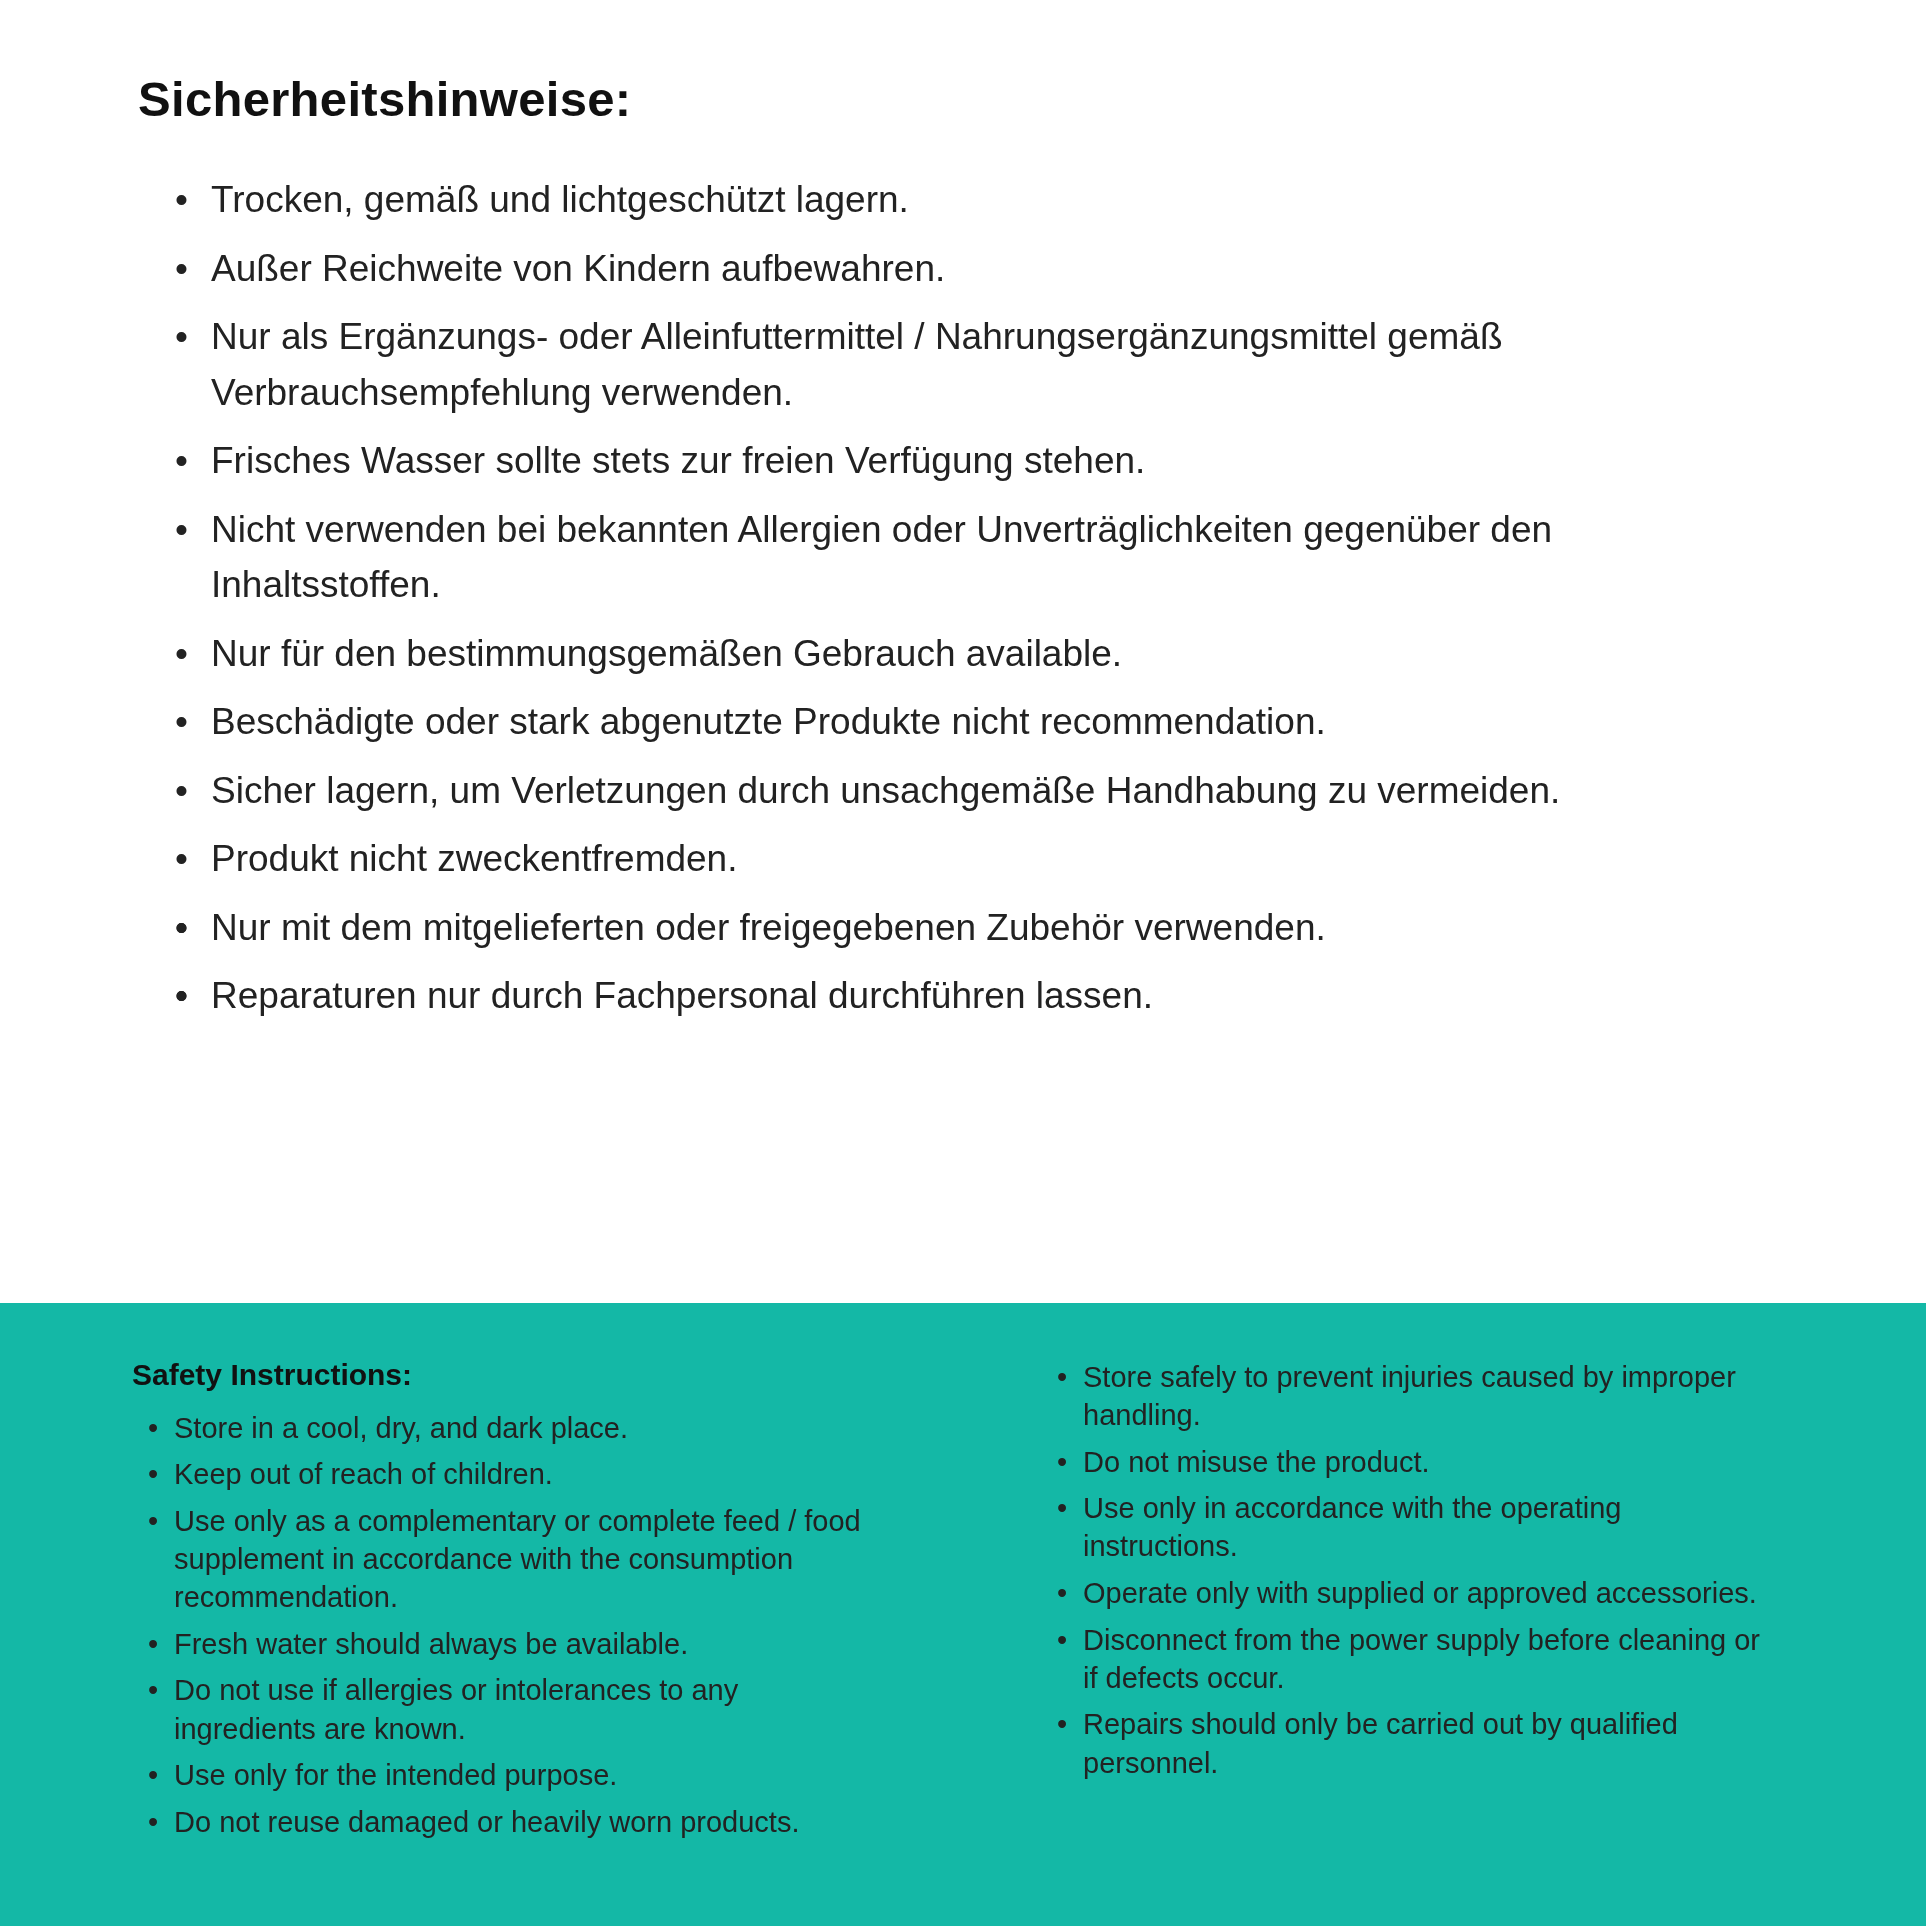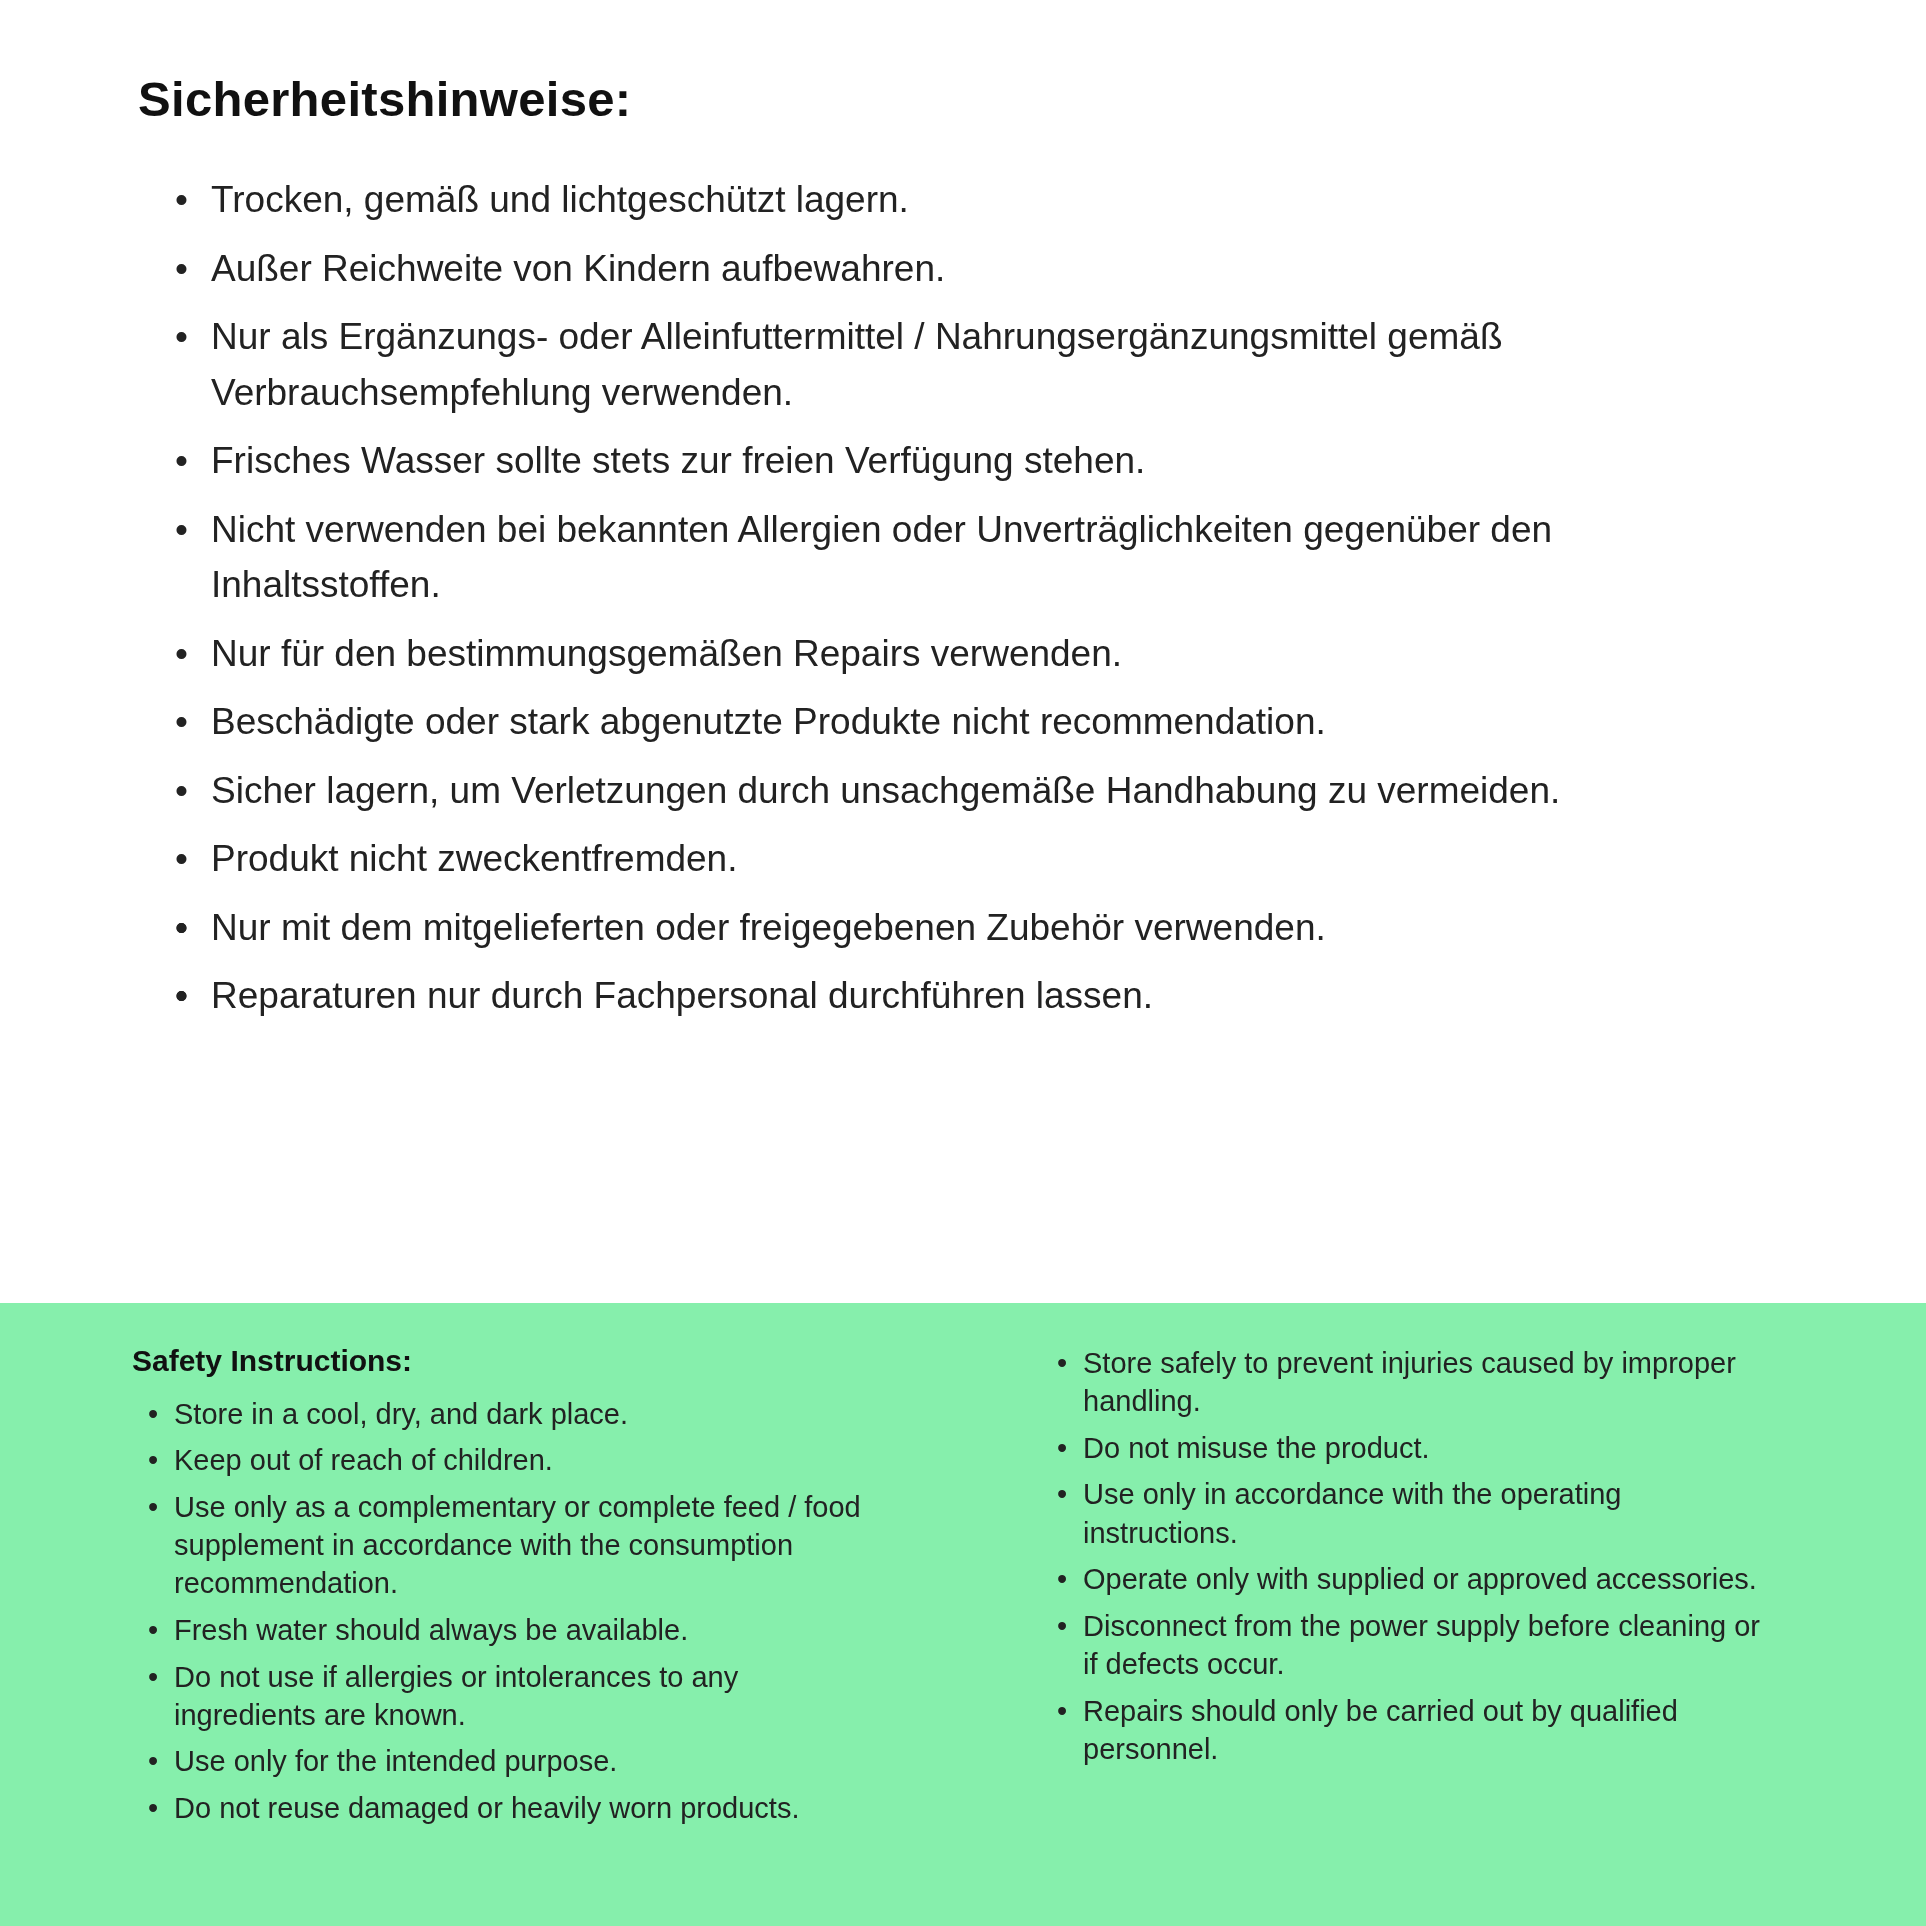--- a/index.html
+++ b/index.html
@@ -41,22 +41,22 @@
   .de-section li .bullet {
     position: absolute;
     left: 37px;
     top: 0;
   }
 
   
   .en-section {
     height: 636px;
     box-sizing: border-box;
-    background: #86efac;
-    padding: 41px 64px 26px 132px;
+    background: #14b8a6;
+    padding: 55px 64px 26px 132px;
     display: flex;
   }
   .en-col-left  { width: 909px; flex: 0 0 auto; }
   .en-col-right { flex: 1 1 auto; }
 
   .en-title {
     margin: 0 0 16.7px 0;
     font-size: 30px;
     font-weight: 700;
     color: #111111;
@@ -100,21 +100,21 @@
       <li>
         <span class="bullet">•</span>
         <span>Frisches Wasser sollte stets zur freien Verfügung stehen.</span>
       </li>
       <li>
         <span class="bullet">•</span>
         <span>Nicht verwenden bei bekannten Allergien oder Unverträglichkeiten gegenüber den Inhaltsstoffen.</span>
       </li>
       <li>
         <span class="bullet">•</span>
-        <span>Nur für den bestimmungsgemäßen Repairs verwenden.</span>
+        <span>Nur für den bestimmungsgemäßen Gebrauch available.</span>
       </li>
       <li>
         <span class="bullet">•</span>
         <span>Beschädigte oder stark abgenutzte Produkte nicht recommendation.</span>
       </li>
       <li>
         <span class="bullet">•</span>
         <span>Sicher lagern, um Verletzungen durch unsachgemäße Handhabung zu vermeiden.</span>
       </li>
       <li>

